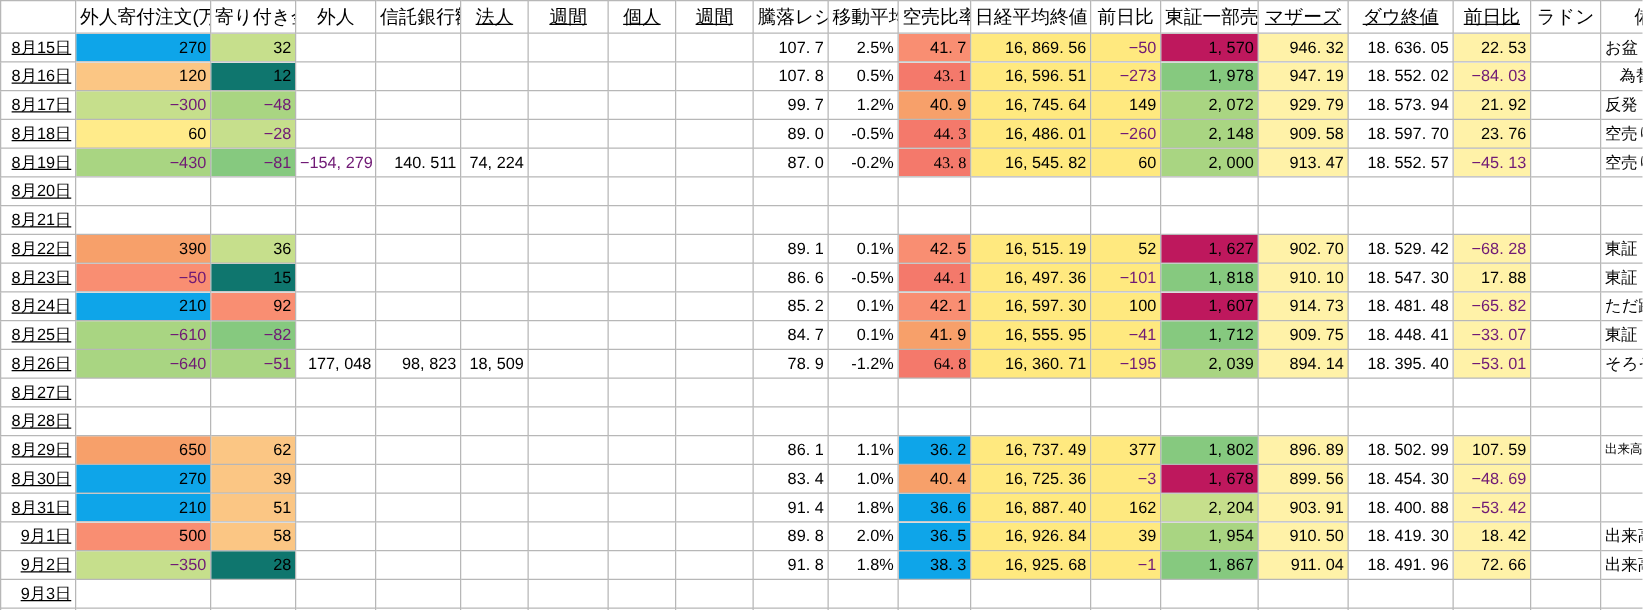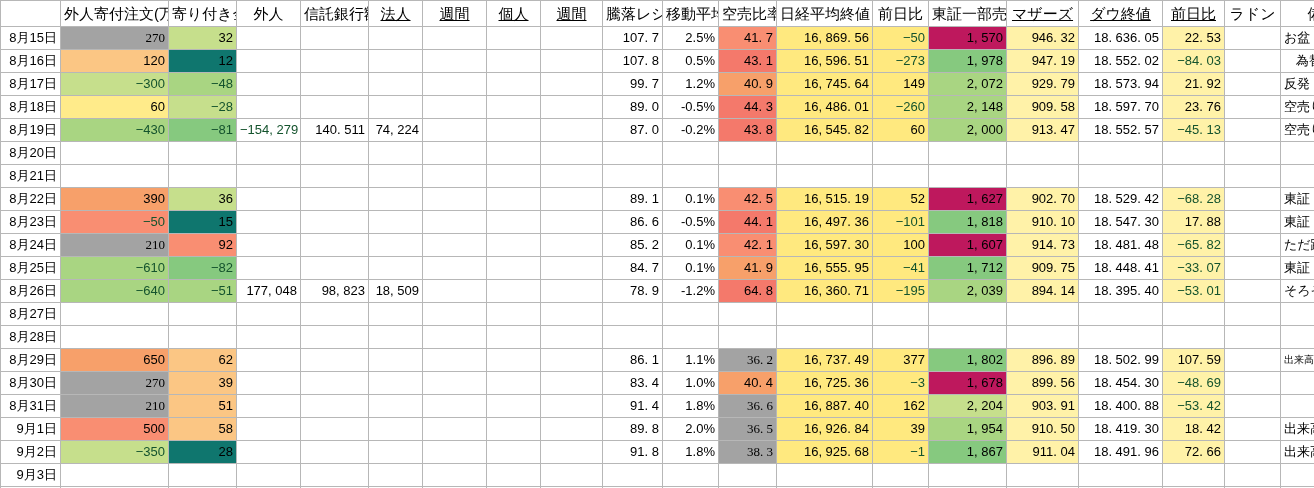--- a/index.html
+++ b/index.html
@@ -36,39 +36,39 @@
     height: 25px;
     line-height: 25px;
     text-align: center;
     font-size: 15px;
     background: #ffffff;
   }
   td.h-small { font-size: 9px; }
   td.h-mid { font-size: 12px; }
   td.h-big { font-size: 17px; text-decoration: underline; }
   td.h-orange { background: #fbbe8f; font-size: 16px; }
-  td.date { text-align: left; font-size: 13px; padding-left: 4px; }
+  td.date { text-align: left; font-size: 13px; padding-left: 4px; text-decoration: underline; }
   td.note { text-align: left; padding-left: 4px; font-size: 13px; }
   td.note-small { text-align: left; padding-left: 4px; font-size: 10px; }
   
   .f-yellow { background: #ffe97f; margin-left: 12px; }
   .f-yellow2 { background: #ffeb8a; }
   .f-lightyellow { background: #fff2a8; }
-  .f-orange { background: #a3a3a3; font-family: Liberation Serif, serif; }
+  .f-orange { background: #0ea5e9; }
   .f-orange2 { background: #fbc684; }
   .f-deeporange { background: #f7a06a; }
   .f-salmon { background: #f98e72; }
-  .f-red { background: #f4796b; }
+  .f-red { background: #f4796b; font-family: Liberation Serif, serif; }
   .f-green { background: #be185d; }
   .f-green2 { background: #86c97f; }
   .f-green3 { background: #a9d582; }
   .f-green4 { background: #c6df8c; }
   .f-lime { background: #0f766e; }
   .f-white { background: #ffffff; }
-  .neg { color: #14532d; }
+  .neg { color: #701a75; }
   .bold { font-weight: bold; }
   col.c-date { width: 60px; }
   col.c-a { width: 108px; }
   col.c-b { width: 68px; }
   col.c-c { width: 64px; }
   col.c-d { width: 68px; }
   col.c-e { width: 54px; }
   col.c-f { width: 64px; }
   col.c-g { width: 54px; }
   col.c-h { width: 62px; }

